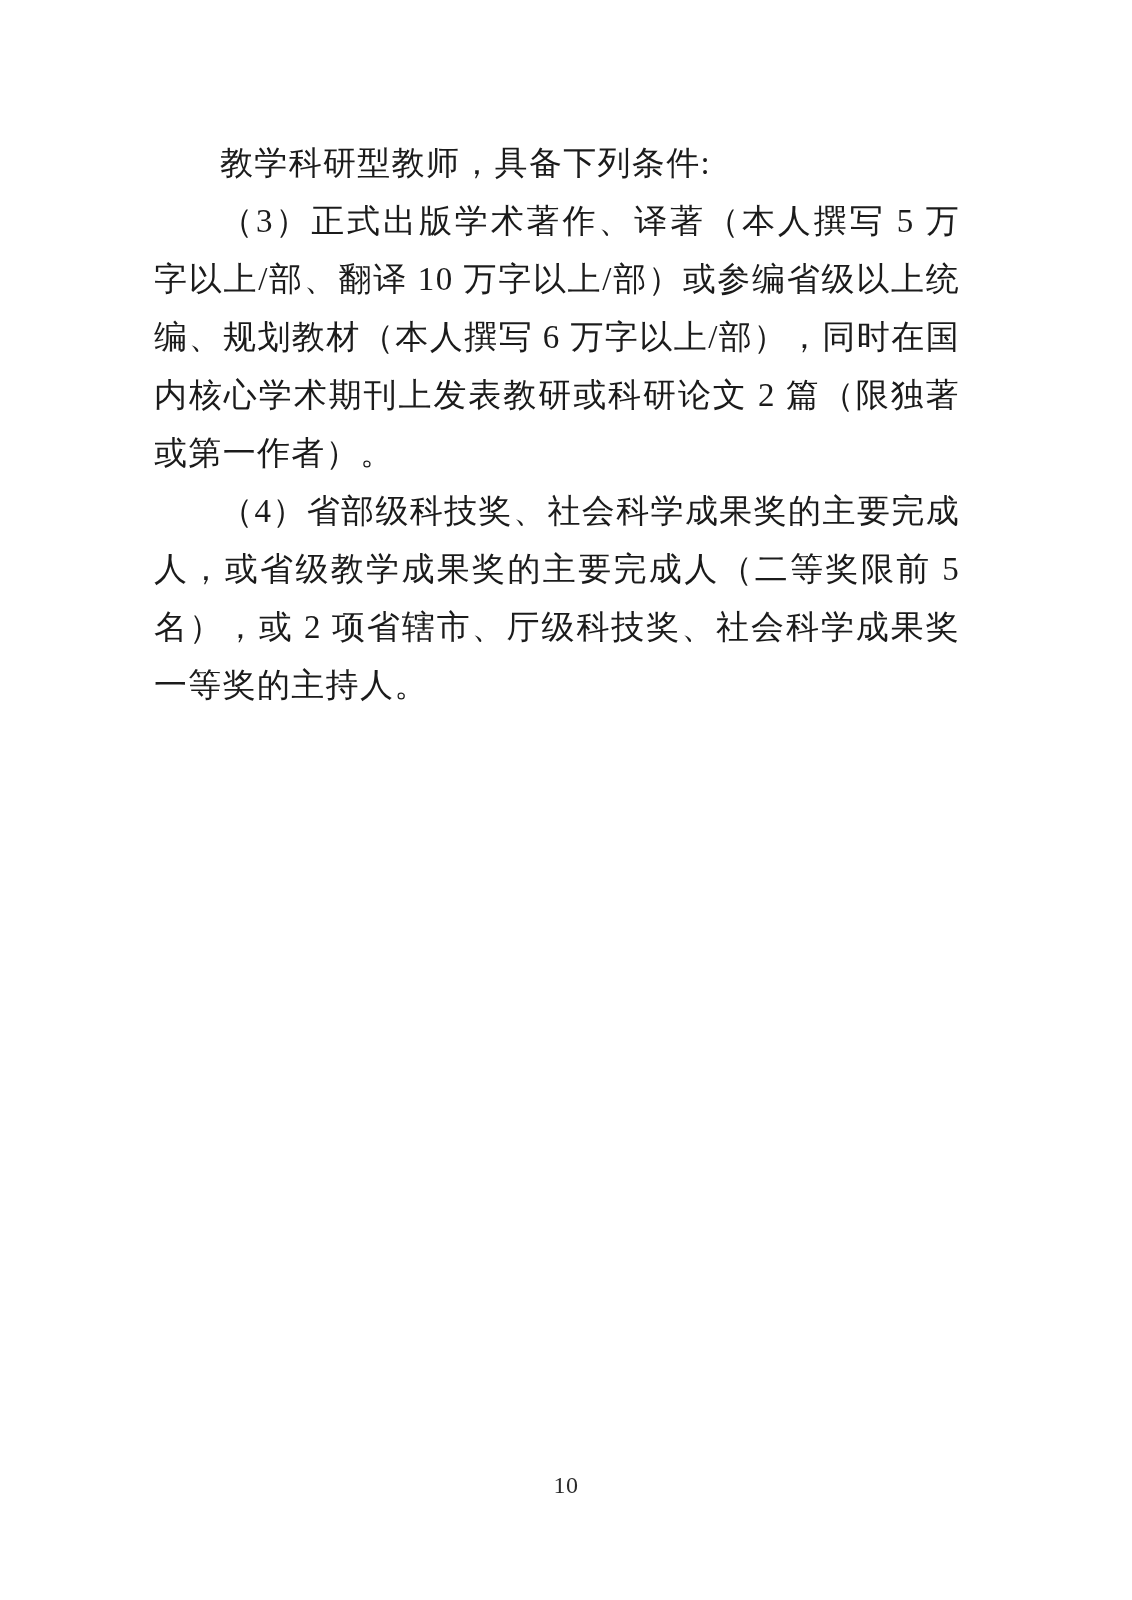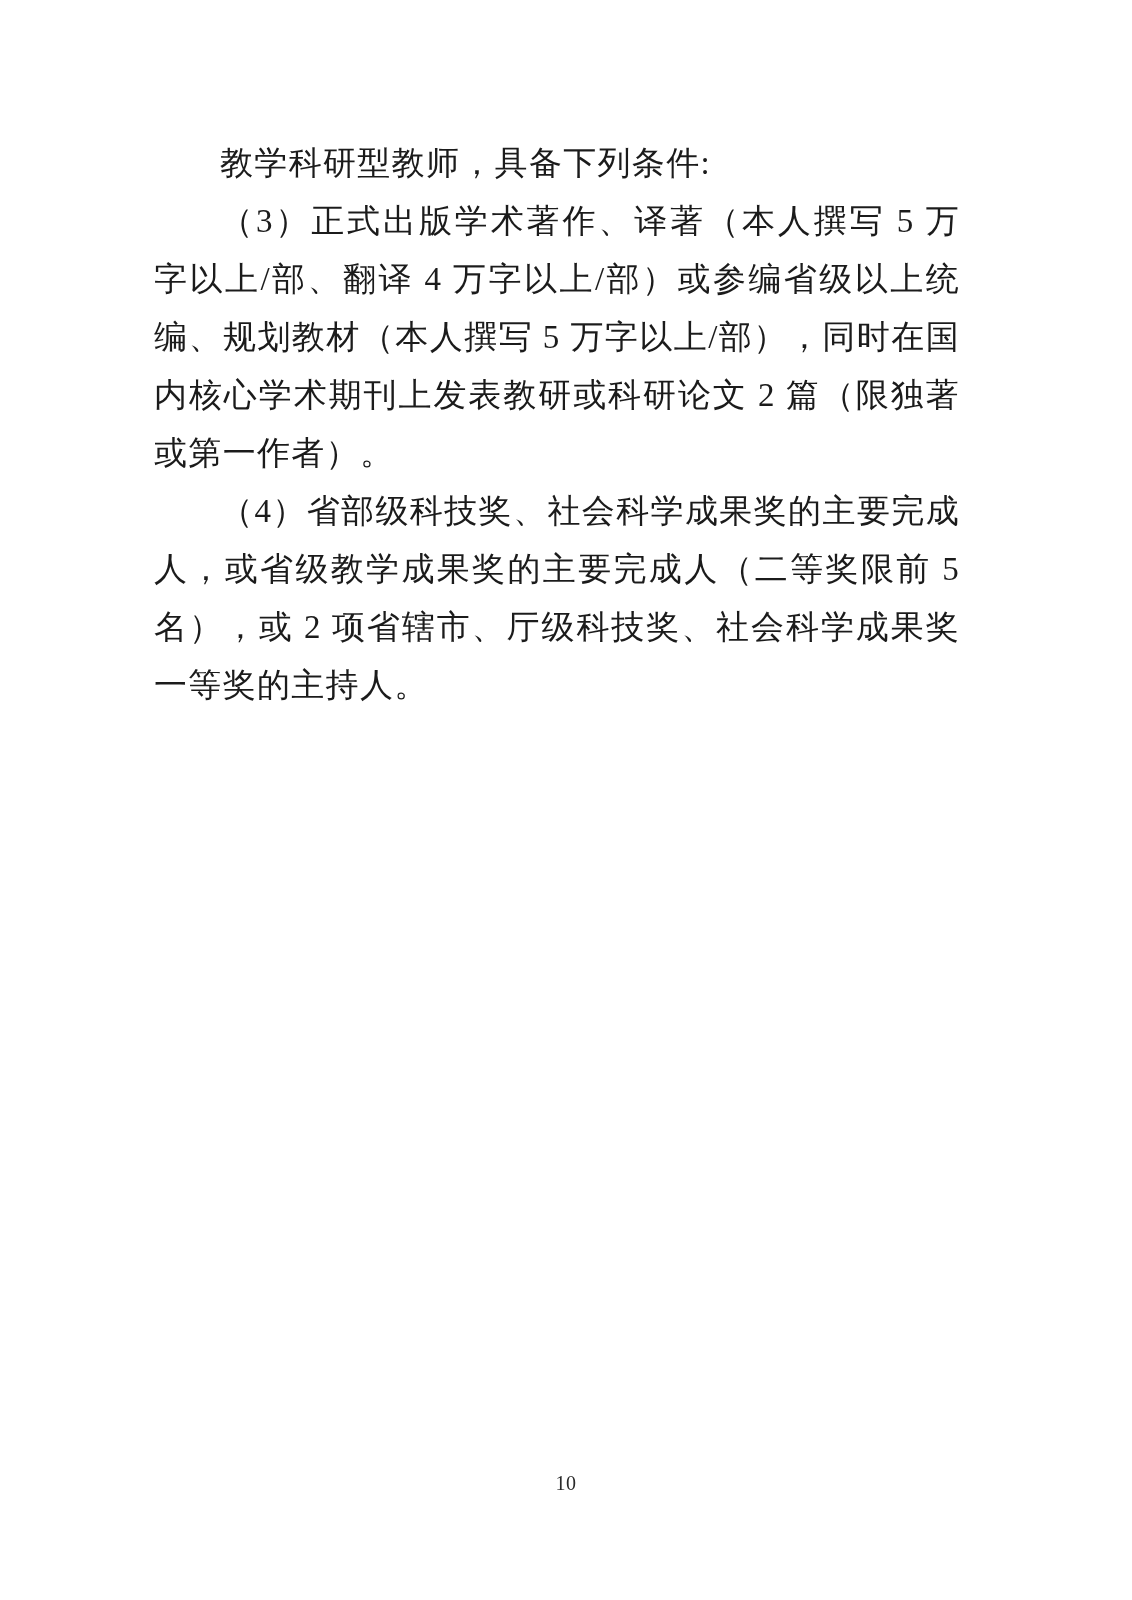--- a/index.html
+++ b/index.html
@@ -33,31 +33,31 @@
     word-break: break-all;
   }
   .page-footer {
     position: absolute;
     left: 0;
     top: 1472px;
     width: 100%;
     text-align: center;
   }
   .page-number {
-    font-size: 20px;
+    font-size: 24px;
     color: #2a2a2a;
     letter-spacing: 0.5px;
   }
 </style>
 </head>
 <body>
 
 <div class="page">
   <div class="doc-body">
     <p class="doc-paragraph">教学科研型教师，具备下列条件:</p>
-    <p class="doc-paragraph">（3）正式出版学术著作、译著（本人撰写 5 万字以上/部、翻译 4 万字以上/部）或参编省级以上统编、规划教材（本人撰写 5 万字以上/部），同时在国内核心学术期刊上发表教研或科研论文 2 篇（限独著或第一作者）。</p>
+    <p class="doc-paragraph">（3）正式出版学术著作、译著（本人撰写 5 万字以上/部、翻译 10 万字以上/部）或参编省级以上统编、规划教材（本人撰写 6 万字以上/部），同时在国内核心学术期刊上发表教研或科研论文 2 篇（限独著或第一作者）。</p>
     <p class="doc-paragraph">（4）省部级科技奖、社会科学成果奖的主要完成人，或省级教学成果奖的主要完成人（二等奖限前 5 名），或 2 项省辖市、厅级科技奖、社会科学成果奖一等奖的主持人。</p>
   </div>
 
   <div class="page-footer">
     <span class="page-number">10</span>
   </div>
 </div>
 
 </body></html>

